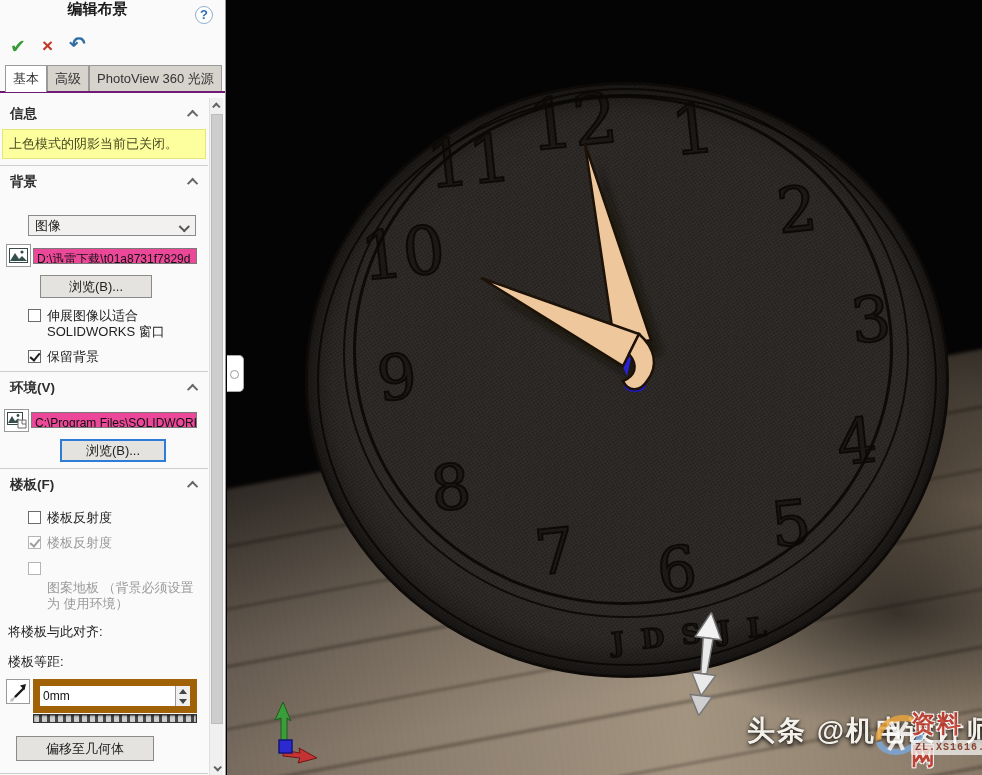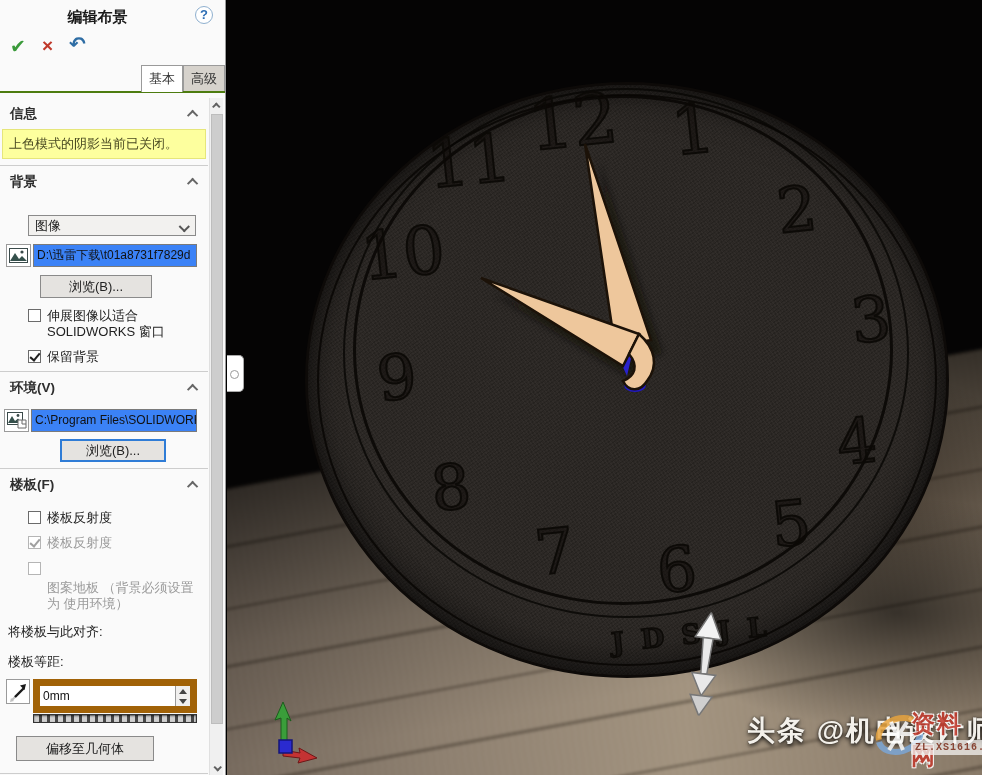--- a/index.html
+++ b/index.html
@@ -7,42 +7,42 @@
     --focus-blue:#2f7cd6; --clock-face:#2c2825; --clock-line:#0d0a08;
     --hand-fill:#eec79c; --hand-blue:#2a22cc; --wm-red:#c23b2e; --vp-bg:#050404;
   }
   *{box-sizing:border-box; margin:0; padding:0;}
   html,body{width:982px;height:775px;overflow:hidden;}
   body{font-family:"Liberation Sans","DejaVu Sans",sans-serif; font-size:13px; color:#222; background:#000;}
   .app{position:relative; width:982px; height:775px;}
 
   
   .panel{position:absolute; left:0; top:0; width:226px; height:775px; background:var(--panel-bg); border-right:1px solid #9b9b9b;}
-  .pm-header{position:relative; height:30px; padding-top:8px;}
+  .pm-header{position:relative; height:30px; }
   .pm-title{position:absolute; left:0; right:30px; text-align:center; font-weight:bold; font-size:15px; color:#1a1a1a;}
   .help-icon{position:absolute; right:12px; top:6px; width:18px; height:18px; border:1px solid #8fb0cf; border-radius:50%; color:#2f6fb5; font-weight:bold; font-size:13px; line-height:16px; text-align:center; background:#fff;}
   .pm-actions{display:flex; align-items:center; gap:16px; padding:4px 10px 2px;}
   .act-ok{color:#3a9a3a; font-size:19px; font-weight:bold;}
   .act-cancel{color:#c0392b; font-size:19px; font-weight:bold;}
   .act-undo{color:#2e6da4; font-size:20px; font-weight:bold; transform:translateY(-2px);}
-  .tabbar{display:flex; align-items:flex-end; margin-top:4px; border-bottom:2px solid #4d7c0f; padding-left:5px;justify-content:flex-end;}
+  .tabbar{display:flex; align-items:flex-end; margin-top:4px; border-bottom:2px solid #701a75; padding-left:5px;}
   .tab{padding:4px 7px 3px; font-size:13px; border:1px solid #9a9a9a; border-bottom:none; background:var(--tab-inactive); color:#333; white-space:nowrap;}
   .tab.active{background:#fff; font-weight:normal; position:relative; top:1px; padding-bottom:4px;}
 
   .pm-scroll{position:absolute; top:98px; left:0; width:208px; bottom:0; overflow:hidden;}
   .sec-head{display:flex; justify-content:space-between; align-items:center; padding:7px 10px 4px; font-weight:bold; font-size:13.5px; color:#2e2e2e;}
   .chev{width:8px; height:8px; border-left:2px solid #666; border-top:2px solid #666; transform:rotate(45deg) translateY(2px);}
   .divider{border-top:1px solid #cdcdcd; margin-top:6px;}
   .info-msg{margin:2px 2px 0; background:var(--info-yellow); padding:5px 6px; font-size:13px; color:#4a4a22; border:1px solid #e6e67a;}
 
   .combo{display:flex; justify-content:space-between; align-items:center; width:168px; height:21px; margin:20px 0 0 28px; border:1px solid #8a8a8a; background:#f2f1ef; padding:0 6px; font-size:13px;}
   .combo .chev{transform:rotate(225deg) translateY(-1px); border-color:#555;}
   .field-row{display:flex; align-items:center; margin:8px 0 0 6px;}
   .mini-icon{width:25px; height:23px; border:1px solid #9a9a9a; background:#fff; margin-right:2px; display:flex; align-items:center; justify-content:center;}
-  .path-field{width:164px; height:23px; border:1px solid #7a7a7a; background:#3b82f6; font-size:12px; line-height:21px; padding:0 3px; white-space:nowrap; overflow:hidden; color:#111;}
+  .path-field{width:164px; height:16px; border:1px solid #7a7a7a; background:#ec4899; font-size:12px; line-height:21px; padding:0 3px; white-space:nowrap; overflow:hidden; color:#111;}
   .btn{display:block; height:23px; background:#e5e3e0; border:1px solid #8a8a8a; font-size:13px; text-align:center; line-height:21px; color:#222;}
   .btn.browse1{width:112px; margin:8px 0 0 40px;}
   .btn.browse2{width:106px; margin:7px 0 0 60px; border:2px solid var(--focus-blue); line-height:19px;}
   .btn.offset{width:138px; height:25px; line-height:23px; margin:13px 0 0 16px;}
 
   .chk-row{display:flex; align-items:flex-start; gap:6px; margin:10px 0 0 28px; font-size:13px; line-height:1.2; color:#222;}
   .chk{flex:0 0 auto; width:13px; height:13px; border:1px solid #6b6b6b; background:#fff; position:relative; margin-top:1px;}
   .chk.checked::after{content:""; position:absolute; left:3px; top:0px; width:4px; height:8px; border-right:2px solid #222; border-bottom:2px solid #222; transform:rotate(40deg);}
   .chk.dis{border-color:#b5b5b5;}
   .chk.dis.checked::after{border-color:#a0a0a0;}
@@ -116,20 +116,21 @@
       <div class="help-icon">?</div>
     </div>
     <div class="pm-actions">
       <span class="act-ok">✔</span>
       <span class="act-cancel">×</span>
       <span class="act-undo">↶</span>
     </div>
     <div class="tabbar">
       <div class="tab active">基本</div>
       <div class="tab">高级</div>
+      <div class="tab">PhotoView 360 光源</div>
     </div>
 
     <div class="pm-scroll">
 
       <div class="sec-head">
         <span>信息</span>
         <span class="chev"></span>
       </div>
       <div class="info-msg">上色模式的阴影当前已关闭。</div>
       <div class="divider"></div>

